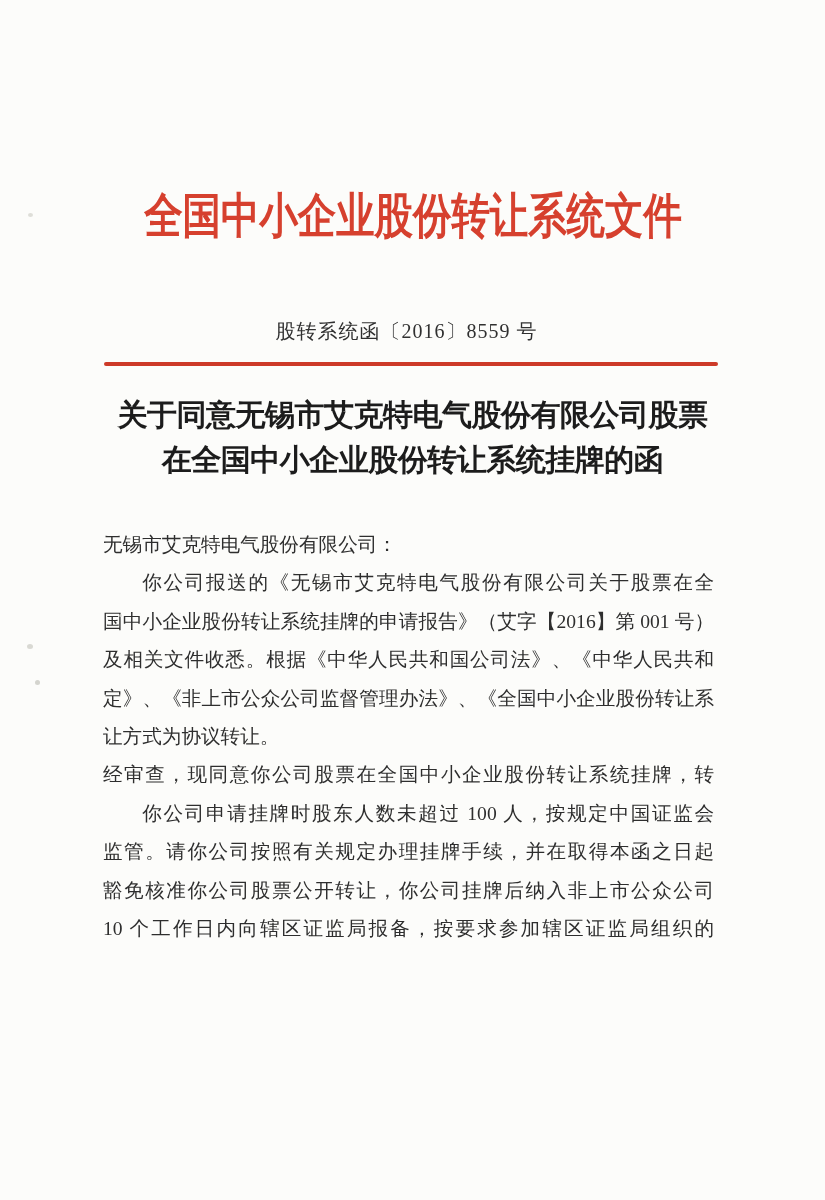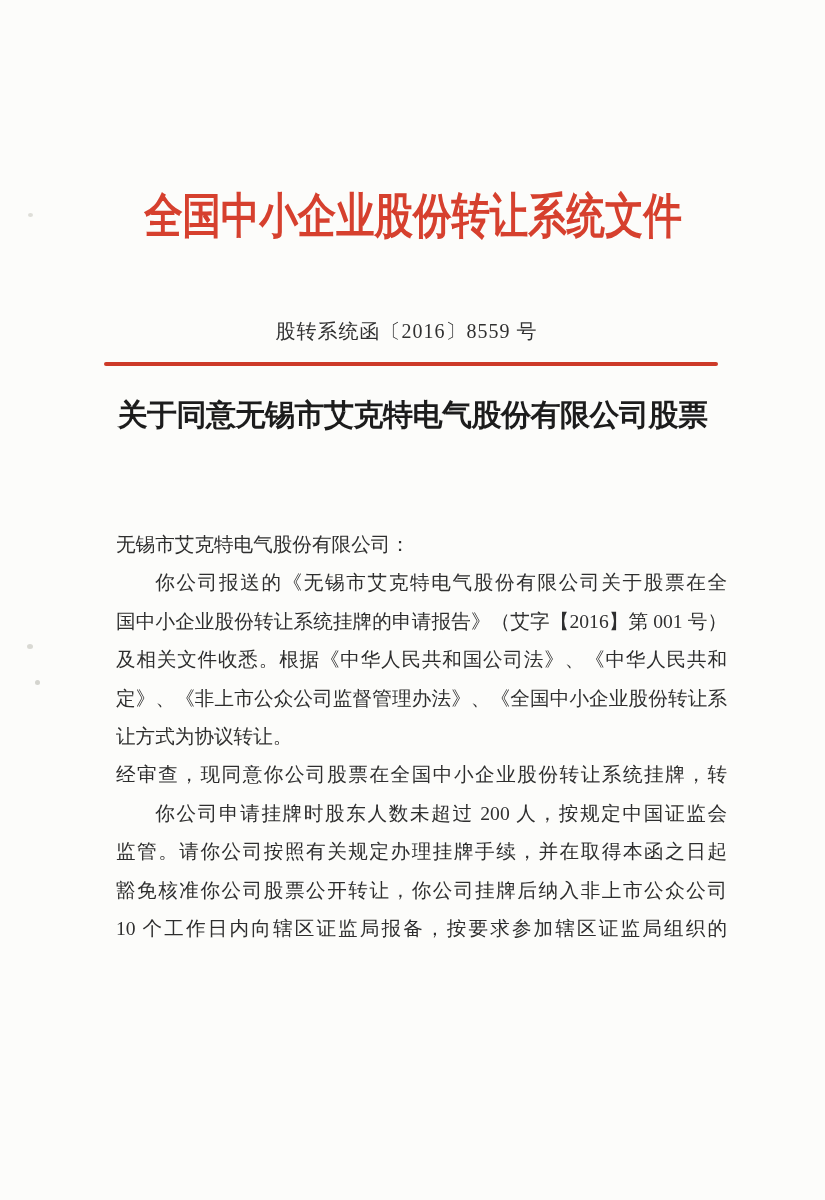--- a/index.html
+++ b/index.html
@@ -55,21 +55,21 @@
     text-align: center;
     font-weight: bold;
     font-size: 30px;
     line-height: 45px;
     letter-spacing: -0.5px;
     color: #1c1c1c;
   }
   
   .body-text {
     position: absolute;
-    top: 526px; left: 116px;
+    top: 526px; left: 103px;
     width: 611px;
     font-size: 19.6px;
     line-height: 38.4px;
     color: #2e2e2e;
   }
   .body-line {
     text-align: justify;
     text-align-last: justify;
     -moz-text-align-last: justify;
     text-justify: inter-character;
@@ -109,31 +109,32 @@
   <div class="letterhead">
     <span class="letterhead-inner">全国中小企业股份转让系统文件</span>
   </div>
 
   <div class="doc-number">股转系统函〔2016〕8559 号</div>
 
   <div class="red-rule"></div>
 
   <div class="doc-title">
     <div>关于同意无锡市艾克特电气股份有限公司股票</div>
+    <div>在全国中小企业股份转让系统挂牌的函</div>
   </div>
 
   <div class="body-text">
     <div class="body-line flush">无锡市艾克特电气股份有限公司：</div>
     <div class="body-line indent">你公司报送的《无锡市艾克特电气股份有限公司关于股票在全</div>
     <div class="body-line">国中小企业股份转让系统挂牌的申请报告》（艾字【2016】第 001 号）</div>
     <div class="body-line">及相关文件收悉。根据《中华人民共和国公司法》、《中华人民共和</div>
     <div class="body-line">定》、《非上市公众公司监督管理办法》、《全国中小企业股份转让系</div>
     <div class="body-line flush">让方式为协议转让。</div>
     <div class="body-line">经审查，现同意你公司股票在全国中小企业股份转让系统挂牌，转</div>
-    <div class="body-line indent">你公司申请挂牌时股东人数未超过 200 人，按规定中国证监会</div>
+    <div class="body-line indent">你公司申请挂牌时股东人数未超过 100 人，按规定中国证监会</div>
     <div class="body-line">监管。请你公司按照有关规定办理挂牌手续，并在取得本函之日起</div>
     <div class="body-line">豁免核准你公司股票公开转让，你公司挂牌后纳入非上市公众公司</div>
     <div class="body-line">10 个工作日内向辖区证监局报备，按要求参加辖区证监局组织的</div>
   </div>
 
   <div class="page-number">1</div>
 
   <div class="speckle s1"></div>
   <div class="speckle s2"></div>
   <div class="speckle s3"></div>

